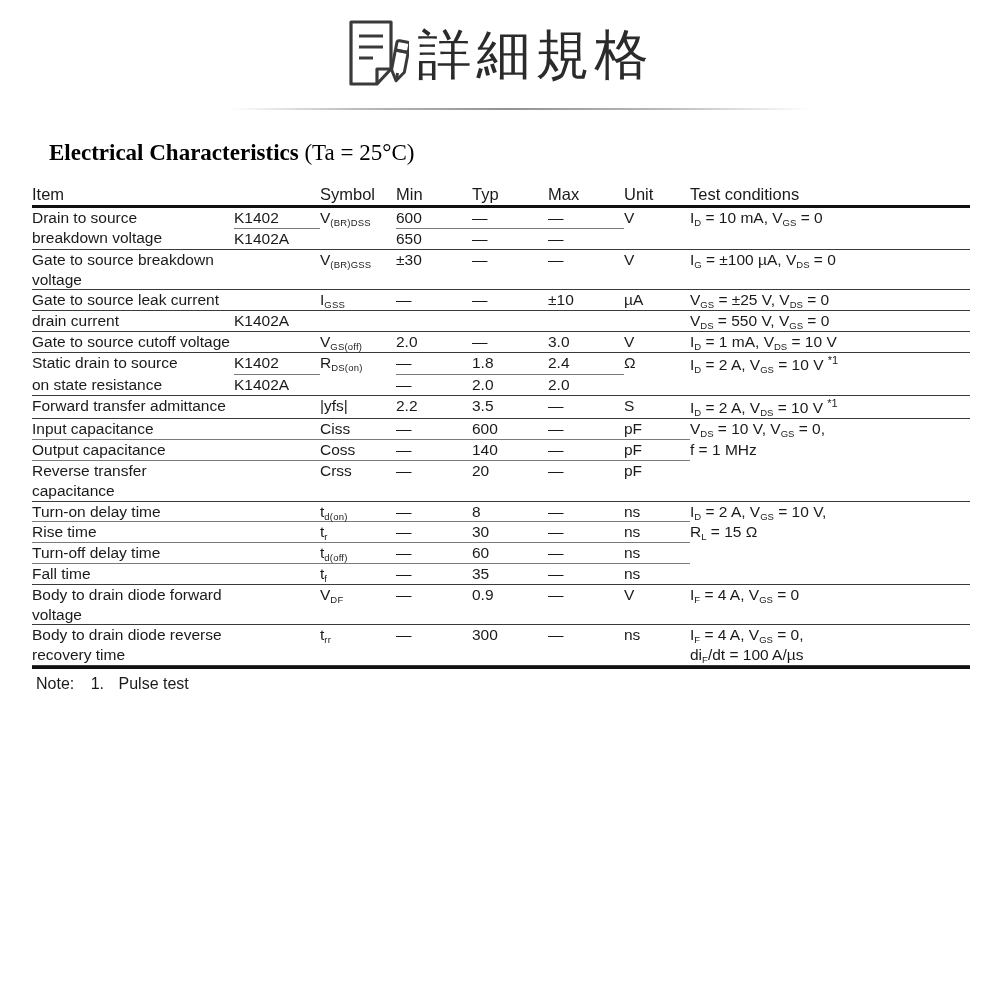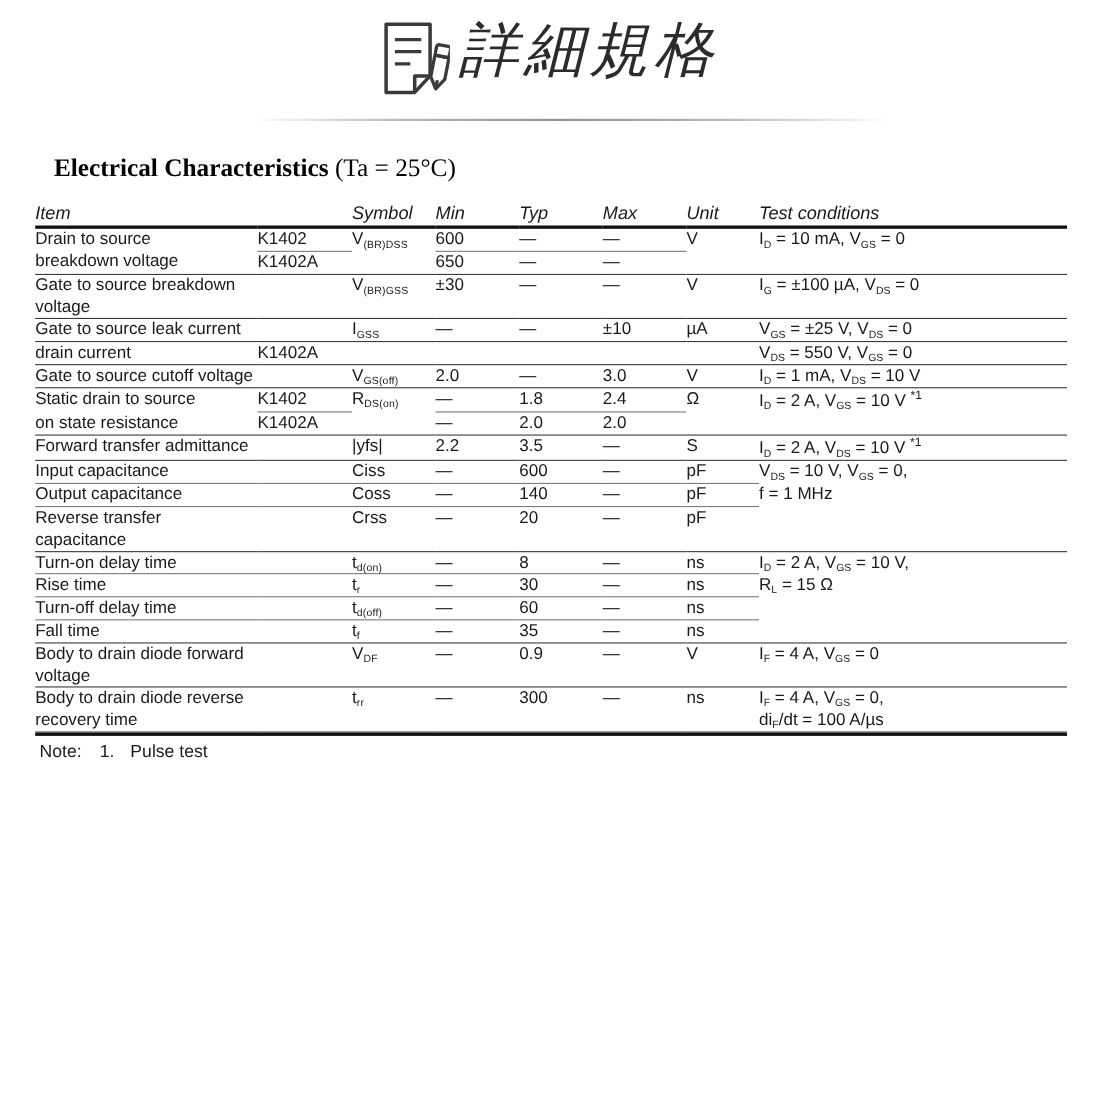--- a/index.html
+++ b/index.html
@@ -20,23 +20,23 @@
   .banner {
     height: 118px;
     position: relative;
     display: flex;
     align-items: center;
     justify-content: center;
     gap: 10px;
   }
   .banner-inner {
     display: flex;
+    align-items: center;
     gap: 9px;
     transform: translateY(-4px);
-    font-style: italic;
   }
   .doc-icon { width: 62px; height: 72px; display:block; }
   .banner-title {
     font-family: "DejaVu Sans", sans-serif;
     font-size: 54px;
     letter-spacing: 5px;
     color: #2b2b2b;
     line-height: 1;
     white-space: nowrap;
   }
@@ -86,21 +86,20 @@
     text-align: left;
     font-weight: normal;
     line-height: 1.28;
     color: #1a1a1a;
   }
   thead th {
     font-weight: bold;
     font-size: 16.5px;
     padding-bottom: 7px;
     white-space: nowrap;
-    font-style: italic;
   }
   thead tr { border-bottom: 3px solid #111; }
 
   tbody td {
     padding-top: 6px;
     padding-bottom: 6px;
   }
   tr.brow > td { border-bottom: 1.5px solid #3a3a3a; }
   
   td.nb { border-bottom: none !important; margin-top: 40px; }

